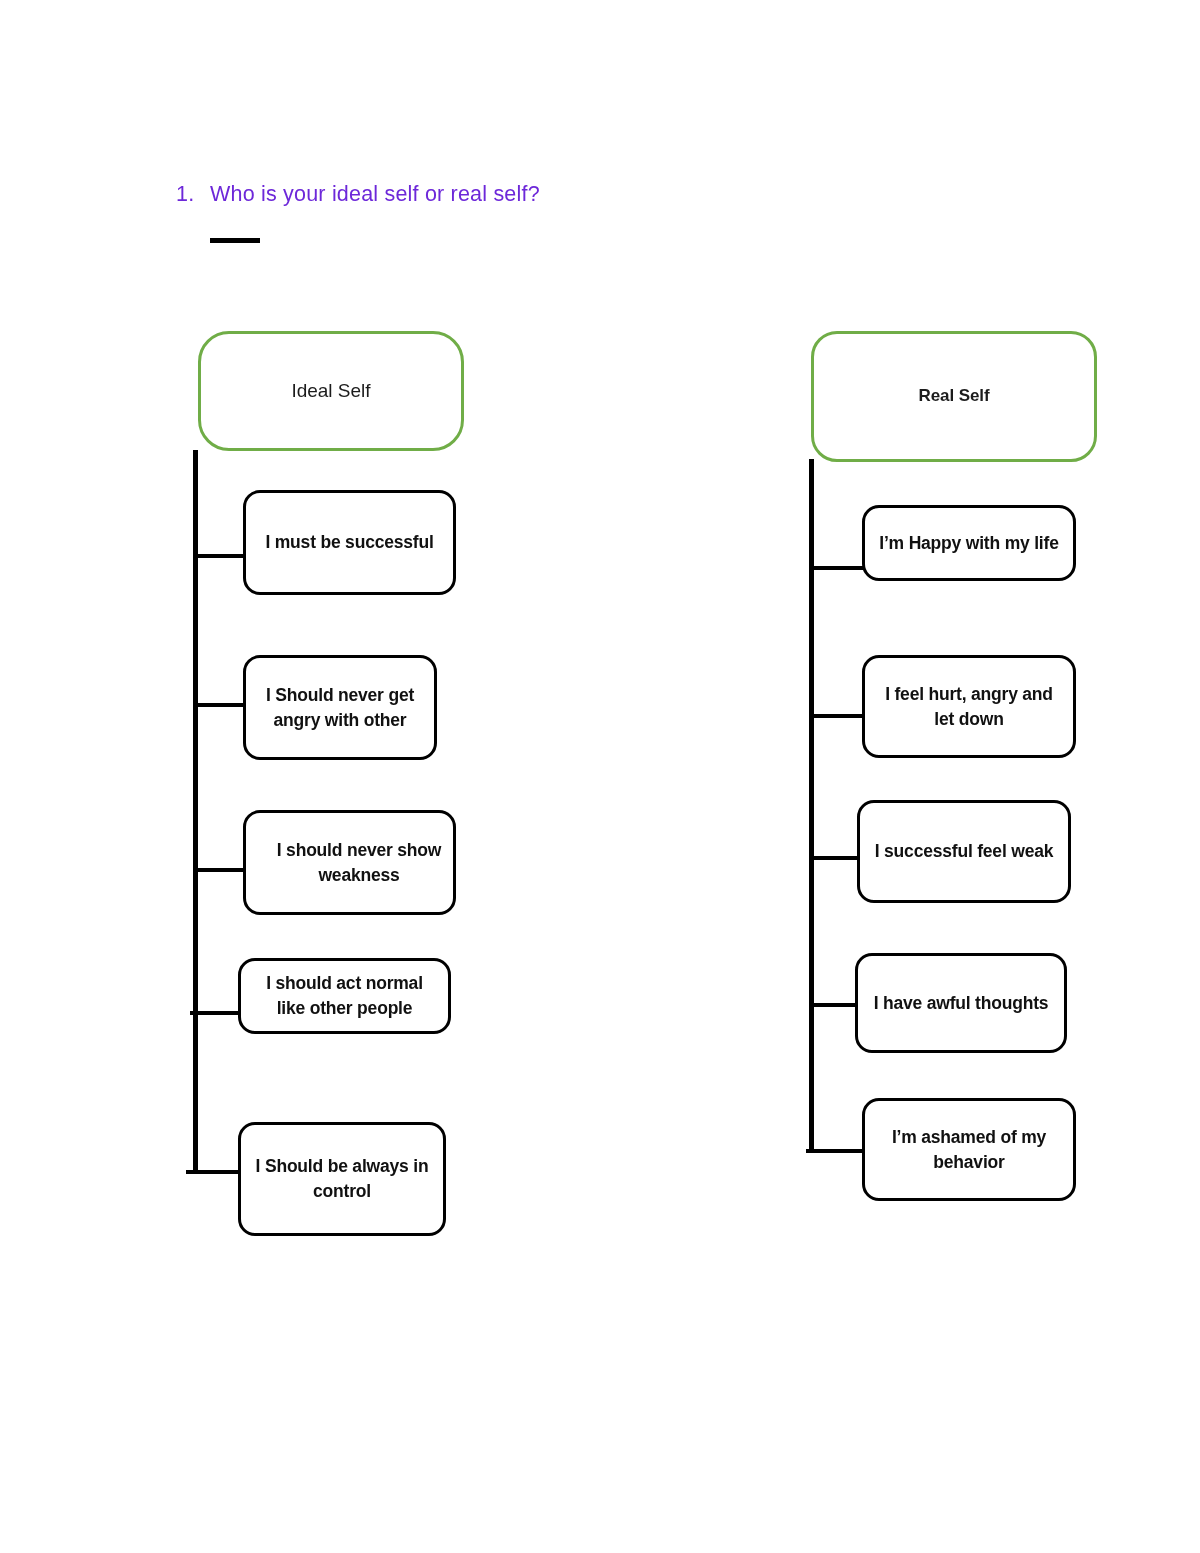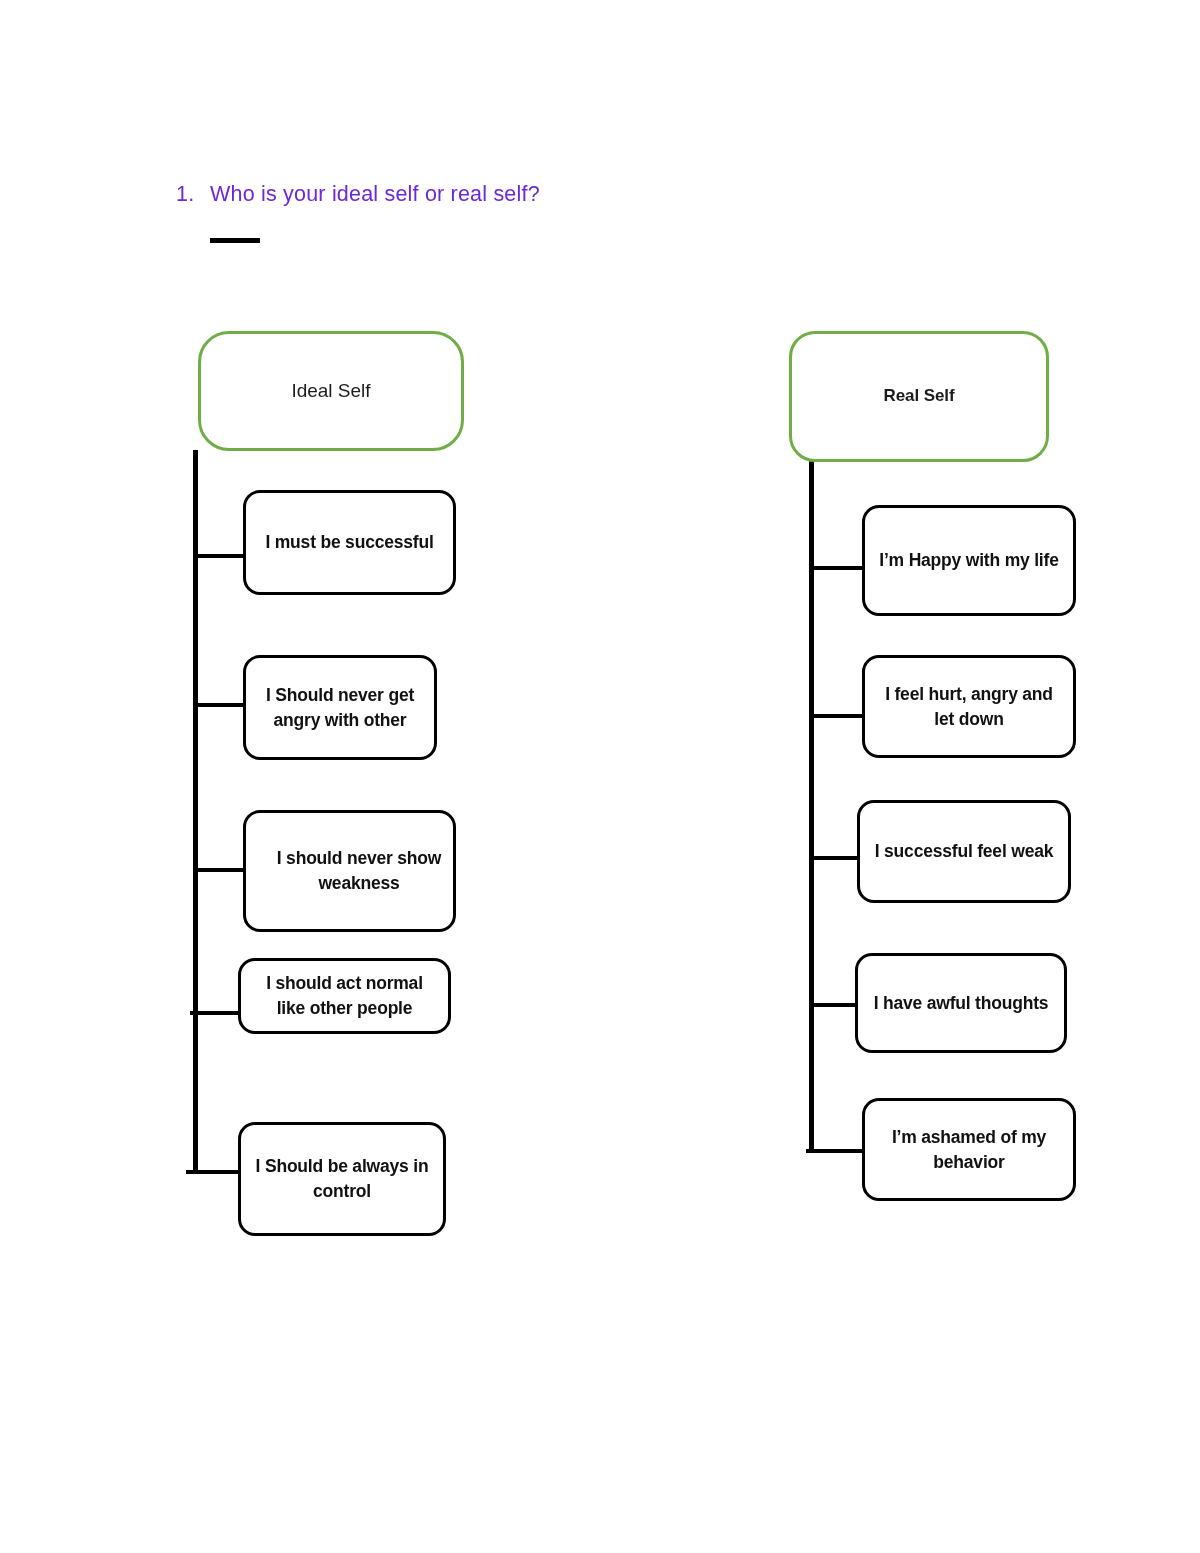--- a/index.html
+++ b/index.html
@@ -124,45 +124,45 @@
   <div class="branch" style="left:186px; top:1170px; width:56px;"></div>
 
   <div class="node child-node" style="left:243px; top:490px; width:213px; height:105px;">
     <span class="node-text">I must be successful</span>
   </div>
 
   <div class="node child-node" style="left:243px; top:655px; width:194px; height:105px;">
     <span class="node-text">I Should never get angry with other</span>
   </div>
 
-  <div class="node child-node" style="left:243px; top:810px; width:213px; height:122px;padding-left:19px;">
+  <div class="node child-node" style="left:243px; top:810px; width:213px; height:105px;padding-left:19px;">
     <span class="node-text">I should never show weakness</span>
   </div>
 
   <div class="node child-node" style="left:238px; top:958px; width:213px; height:76px;">
     <span class="node-text">I should act normal like other people</span>
   </div>
 
   <div class="node child-node" style="left:238px; top:1122px; width:208px; height:114px;">
     <span class="node-text">I Should be always in control</span>
   </div>
 
-  <div class="node root-node real" style="left:789px; top:331px; width:260px; height:131px;">
+  <div class="node root-node real" style="left:811px; top:331px; width:286px; height:131px;">
     <span class="node-text">Real Self</span>
   </div>
 
   <div class="trunk" style="left:809px; top:459px; height:694px;"></div>
 
   <div class="branch" style="left:812px; top:566px; width:52px;"></div>
   <div class="branch" style="left:812px; top:714px; width:52px;"></div>
   <div class="branch" style="left:812px; top:856px; width:52px;"></div>
   <div class="branch" style="left:812px; top:1003px; width:52px;"></div>
   <div class="branch" style="left:806px; top:1149px; width:58px;"></div>
 
-  <div class="node child-node" style="left:862px; top:505px; width:214px; height:111px;">
+  <div class="node child-node" style="left:862px; top:505px; width:214px; height:76px;">
     <span class="node-text">I’m Happy with my life</span>
   </div>
 
   <div class="node child-node" style="left:862px; top:655px; width:214px; height:103px;">
     <span class="node-text">I feel hurt, angry and let down</span>
   </div>
 
   <div class="node child-node" style="left:857px; top:800px; width:214px; height:103px;">
     <span class="node-text">I successful feel weak</span>
   </div>

